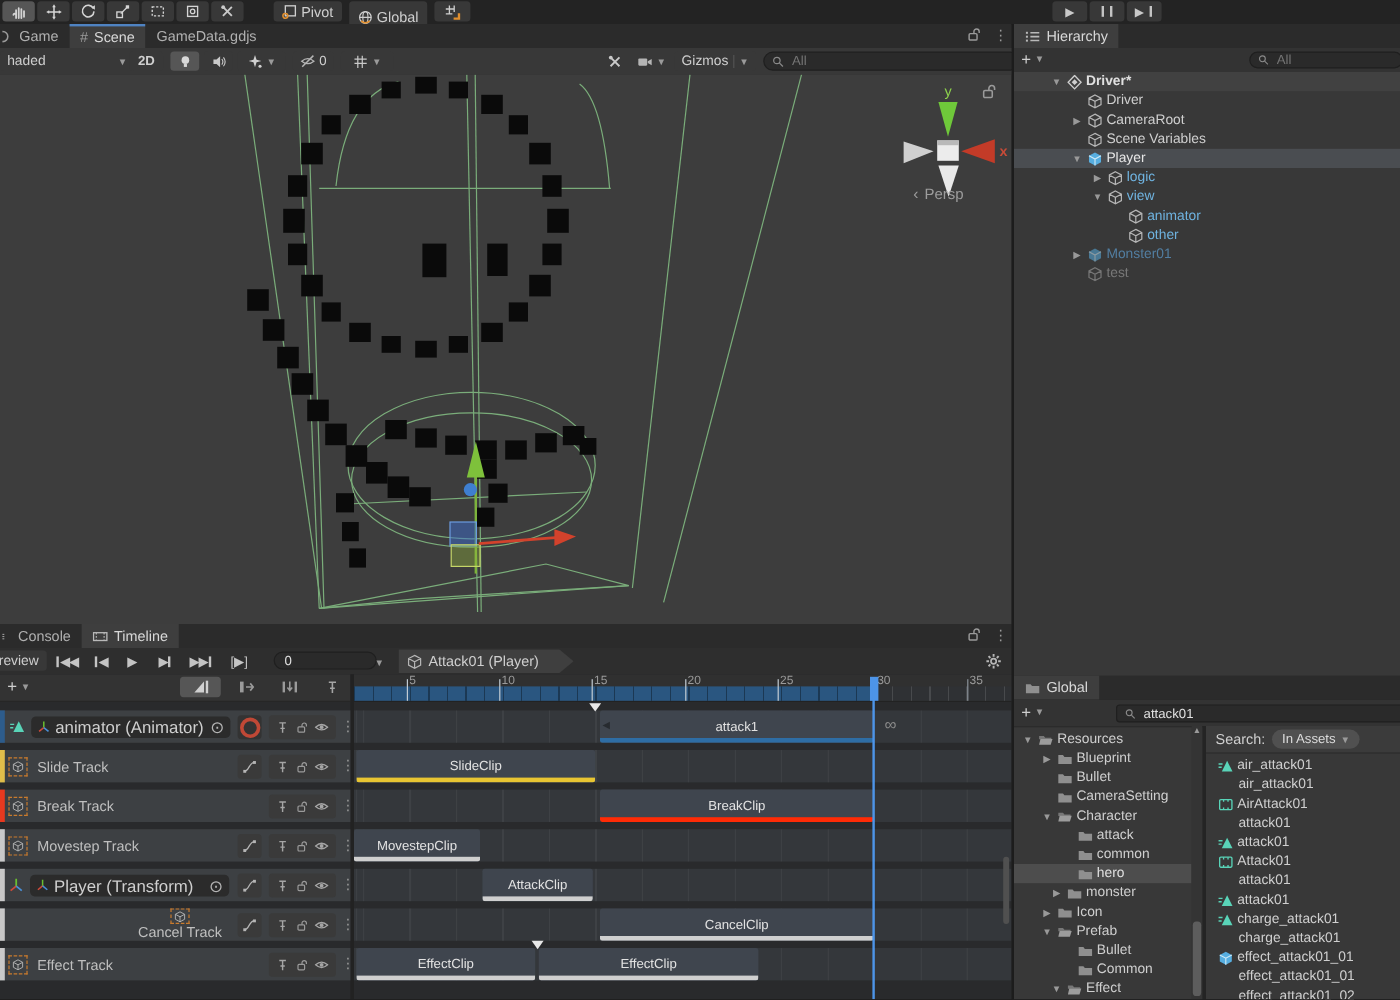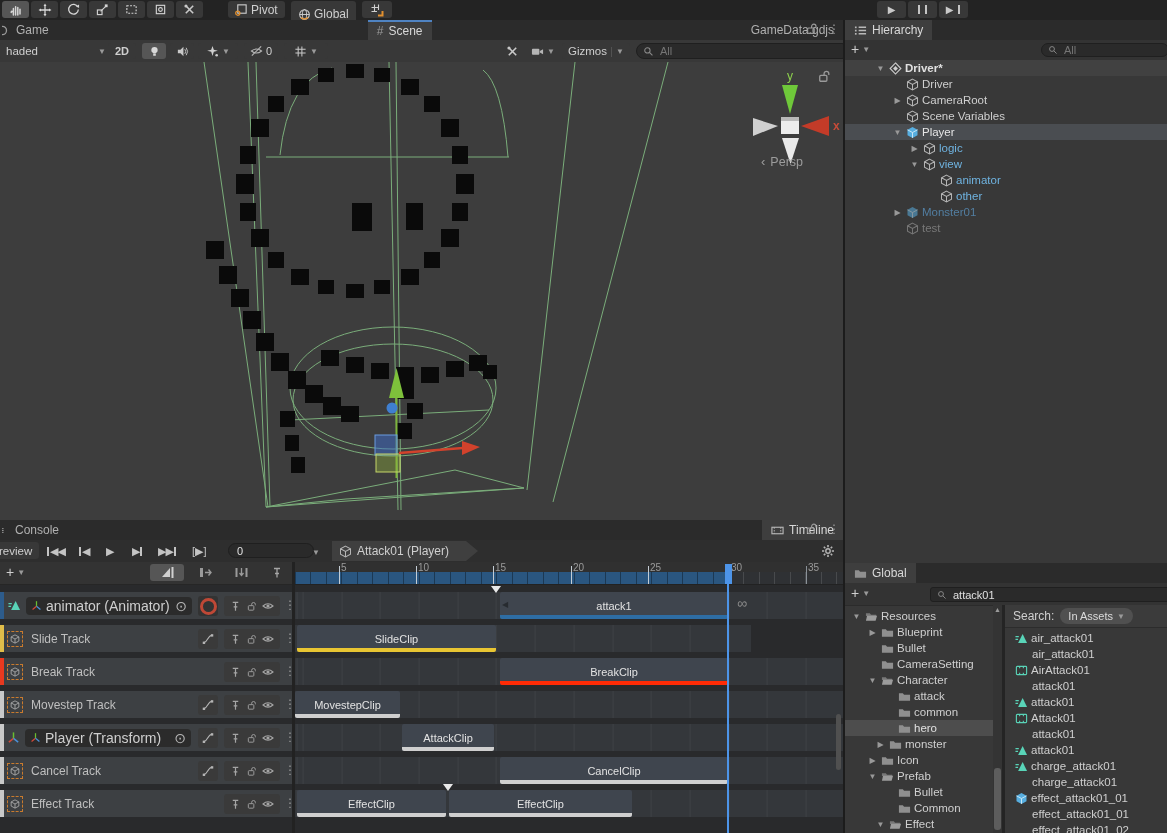--- a/index.html
+++ b/index.html
@@ -5,21 +5,21 @@
   html,body{margin:0;padding:0;background:#191919;}
   #root{position:relative;width:1167px;height:833px;background:#282828;overflow:hidden;
         font-family:"Liberation Sans",sans-serif;color:#c8c8c8;}
   .abs{position:absolute;}
   
   .btn{background:#383838;border-radius:3px;display:flex;align-items:center;justify-content:center;gap:3px;color:#cfcfcf;}
   .btn.on{background:#565656;}
   .field{background:#2a2a2a;border:1px solid #1f1f1f;border-radius:9px;display:flex;align-items:center;gap:4px;padding:0 6px;}
   .field input{background:transparent;border:none;outline:none;color:#9a9a9a;font-size:11px;width:100%;font-family:inherit;}
   .field input.val{color:#e0e0e0;}
-  .tabbar{background:#2b2b2b;border-bottom:1px solid #1e1e1e;display:flex;align-items:stretch;justify-content:space-between;}
+  .tabbar{background:#2b2b2b;border-bottom:1px solid #1e1e1e;display:flex;align-items:stretch;}
   .tab{display:flex;align-items:center;gap:5px;padding:0 9px;font-size:12px;color:#b0b0b0;white-space:nowrap;}
   .tab.active{background:#3e3e3e;color:#d8d8d8;}
   .tab.focus{border-top:2px solid #4f83c2;}
   .dots{color:#9a9a9a;font-size:12px;}
   .caret{font-size:8px;color:#9a9a9a;}
   .ic{flex:0 0 auto;display:block;}
   
   .trow{position:absolute;height:16px;display:flex;align-items:center;gap:3px;font-size:11.5px;white-space:nowrap;color:#cfcfcf;}
   .arw{width:11px;font-size:8px;color:#999;text-align:center;flex:0 0 auto;}
   .blue{color:#6fb3e0;} .dimblue{color:#527ea1;} .dim{color:#787878;}
@@ -674,21 +674,21 @@
         <svg class="ic" width="10" height="11">
             <use href="#lockо"></use>
           </svg>
         <svg class="ic" width="12" height="10">
             <use href="#eye"></use>
           </svg>
         </div>
       <div class="abs dots" style="left:284px;top:6px;">⋮</div>
     </div>
 
-    <div class="thead" style="top:195px;">
+    <div class="thead" style="top:195px;flex-direction:column;">
       <div class="strip" style="background:#c9c9c9;"></div>
       <div style="width:14px;height:14px;margin-left:7px;border:1px dashed #c97b2e;display:flex;align-items:center;justify-content:center;">
           <svg class="ic" width="10" height="10">
             <use href="#cube"></use>
           </svg>
         </div>
       <span class="tname">Cancel Track</span>
       <div class="abs grp" style="left:198px;top:4px;width:20px;">
           <svg class="ic" width="12" height="12">
             <use href="#curve"></use>
@@ -732,21 +732,21 @@
 
     <div class="abs" style="left:295px;top:0;width:548px;height:271px;overflow:hidden;">
       <div class="lane" style="left:0;width:548px;top:30px;">
         <div class="clip" style="left:205px;width:228px;">
             <span class="abs" style="left:2px;top:8px;font-size:8px;color:#272b30;">◀</span>
             <span>attack1</span>
             <div class="ul" style="background:#2e6da4;"></div>
           </div>
         <div class="abs" style="left:442px;top:4px;font-size:14px;color:#8a8a8a;line-height:1;"><span>∞</span></div>
       </div>
-      <div class="lane" style="left:0;width:456px;top:63px;">
+      <div class="lane" style="left:0;width:548px;top:63px;">
         <div class="clip" style="left:2px;width:199px;">
             <span>SlideClip</span>
             <div class="ul" style="background:#e8c532;"></div>
           </div>
       </div>
       <div class="lane" style="left:0;width:548px;top:96px;">
         <div class="clip" style="left:205px;width:228px;">
             <span>BreakClip</span>
             <div class="ul" style="background:#ff2b06;"></div>
           </div>

